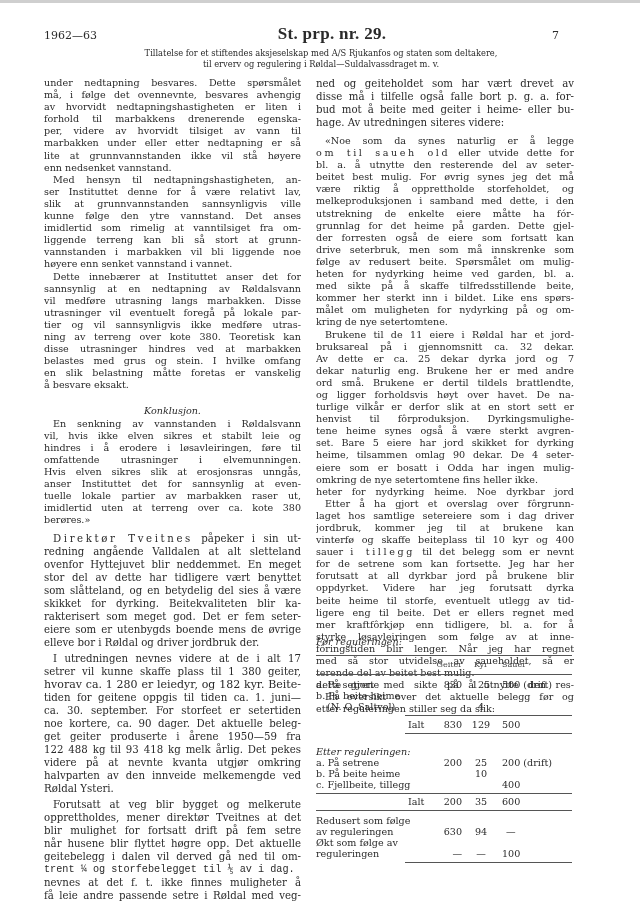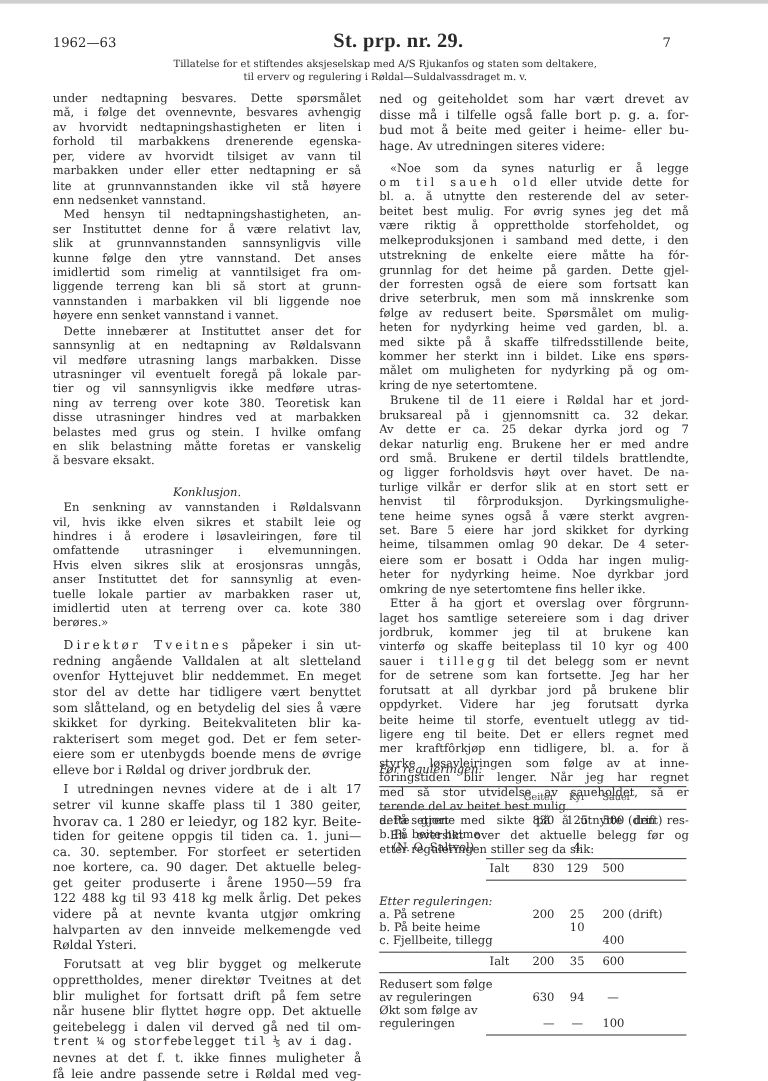--- a/index.html
+++ b/index.html
@@ -145,22 +145,22 @@
   <span class="ln">Av dette er ca. 25 dekar dyrka jord og 7</span>
   <span class="ln">dekar naturlig eng. Brukene her er med andre</span>
   <span class="ln">ord små. Brukene er dertil tildels brattlendte,</span>
   <span class="ln">og ligger forholdsvis høyt over havet. De na-</span>
   <span class="ln">turlige vilkår er derfor slik at en stort sett er</span>
   <span class="ln">henvist til fôrproduksjon. Dyrkingsmulighe-</span>
   <span class="ln">tene heime synes også å være sterkt avgren-</span>
   <span class="ln">set. Bare 5 eiere har jord skikket for dyrking</span>
   <span class="ln">heime, tilsammen omlag 90 dekar. De 4 seter-</span>
   <span class="ln">eiere som er bosatt i Odda har ingen mulig-</span>
+  <span class="ln last">omkring de nye setertomtene fins heller ikke.</span>
   <span class="ln">heter for nydyrking heime. Noe dyrkbar jord</span>
-  <span class="ln last">omkring de nye setertomtene fins heller ikke.</span>
   <span class="ln ind">Etter å ha gjort et overslag over fôrgrunn-</span>
   <span class="ln">laget hos samtlige setereiere som i dag driver</span>
   <span class="ln">jordbruk, kommer jeg til at brukene kan</span>
   <span class="ln">vinterfø og skaffe beiteplass til 10 kyr og 400</span>
   <span class="ln"><span>sauer</span> <span class="sp">i tillegg</span> <span>til det belegg som er nevnt</span></span>
   <span class="ln">for de setrene som kan fortsette. Jeg har her</span>
   <span class="ln">forutsatt at all dyrkbar jord på brukene blir</span>
   <span class="ln">oppdyrket. Videre har jeg forutsatt dyrka</span>
   <span class="ln">beite heime til storfe, eventuelt utlegg av tid-</span>
   <span class="ln">ligere eng til beite. Det er ellers regnet med</span>

